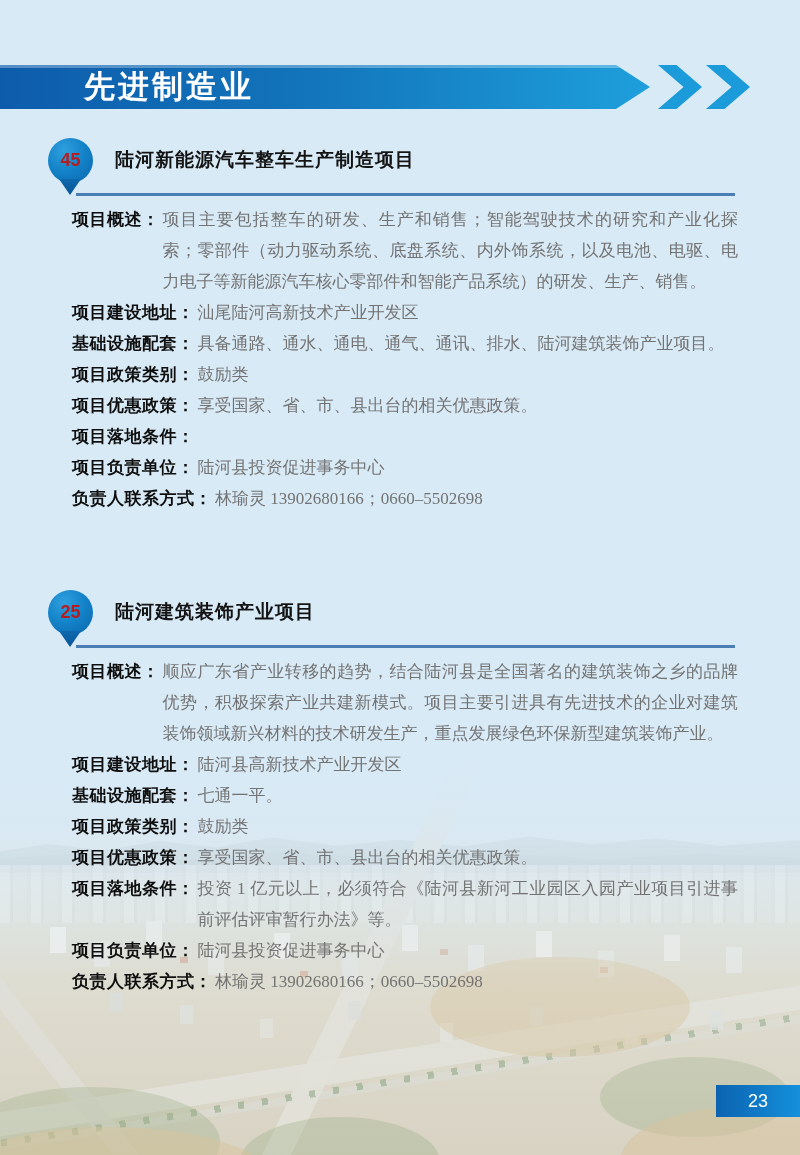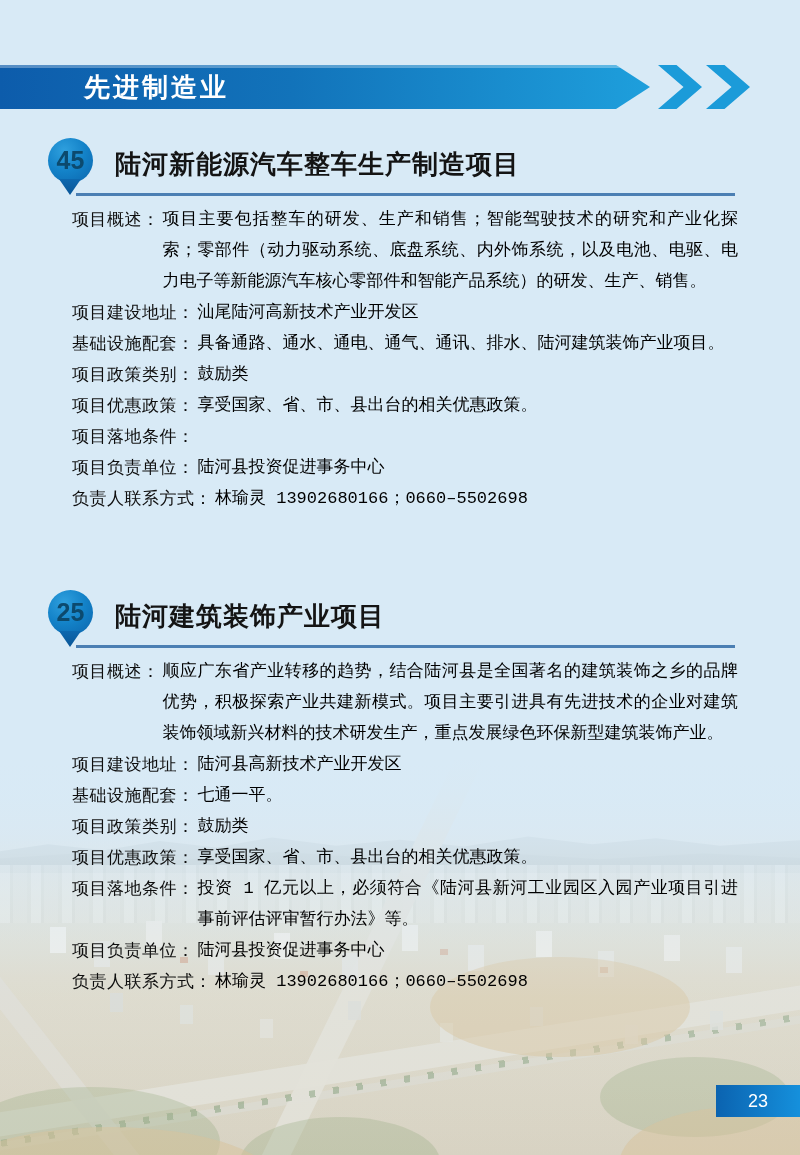--- a/index.html
+++ b/index.html
@@ -5,46 +5,46 @@
   html,body{margin:0;padding:0;}
   body{width:800px;height:1155px;position:relative;overflow:hidden;
        background:#d8eaf6;font-family:"Liberation Sans","DejaVu Sans",sans-serif;}
 
   
   .banner{position:absolute;left:0;top:65px;width:650px;height:44px;
           background:linear-gradient(180deg,rgba(255,255,255,0.30) 0 3px,rgba(255,255,255,0) 3px),
                      linear-gradient(90deg,#0d5cab 0%,#1273ba 45%,#1e9fdc 100%);
           clip-path:polygon(0 0,calc(100% - 34px) 0,100% 50%,calc(100% - 34px) 100%,0 100%);}
   .banner-title{position:absolute;left:84px;top:0;line-height:44px;
-          font-size:26px;font-weight:bold;color:#ffffff;letter-spacing:3px;}
+          font-size:31px;font-weight:bold;color:#ffffff;letter-spacing:3px;}
   .chev{position:absolute;top:65px;width:44px;height:44px;background:#1b9bd9;
         clip-path:polygon(0 0,42% 0,100% 50%,42% 100%,0 100%,58% 50%);}
   .chev1{left:658px;} .chev2{left:706px;}
 
   
   .section{position:absolute;left:0;right:0;}
   .sec45{top:138px;} .sec46{top:590px;}
   .pin{position:absolute;left:48px;top:0;width:45px;height:62px;z-index:3;}
   .pin-circle{width:45px;height:45px;border-radius:50%;
         background:radial-gradient(circle at 36% 28%,#2fa0de 0%,#1382c8 48%,#0b64ab 100%);}
   .pin-tip{width:22px;height:16px;margin:-4px 0 0 11px;
         background:linear-gradient(180deg,#0d68af,#0a5697);
         clip-path:polygon(0 0,100% 0,50% 100%);}
   .pin-num{position:absolute;left:0;top:0;width:45px;height:45px;display:flex;
-        align-items:center;justify-content:center;color:#0c4a6e;font-weight:bold;font-size:25px;}
-  .sec-title{position:absolute;left:115px;top:9px;margin:0;font-size:26px;font-weight:bold;
+        align-items:center;justify-content:center;color:#b91c1c;font-weight:bold;font-size:18px;}
+  .sec-title{position:absolute;left:115px;top:9px;margin:0;font-size:19px;font-weight:bold;
         color:#141414;letter-spacing:1px;
         font-family:"Liberation Serif","DejaVu Serif",serif;}
   .rule{position:absolute;left:76px;right:65px;top:55px;height:3px;background:#4b7fb3;}
   .fields{position:absolute;left:72px;right:62px;top:66px;}
   .row{display:flex;align-items:flex-start;}
-  .lbl{font-weight:normal;font-size:17px;line-height:31px;white-space:nowrap;
+  .lbl{font-weight:bold;font-size:17px;line-height:31px;white-space:nowrap;
        color:#0f0f0f;letter-spacing:0.5px;}
-  .val{flex:1;font-family:Liberation Mono, monospace;font-size:17px;
-       line-height:31px;color:#000000;text-align:justify;padding-left:3px;}
+  .val{flex:1;font-family:Liberation Serif, serif;font-size:17px;
+       line-height:31px;color:#737373;text-align:justify;padding-left:3px;}
 
   
   .photo{position:absolute;left:0;right:0;top:757px;bottom:0;z-index:0;overflow:hidden;
          background:linear-gradient(180deg,#dce9f1 0px,#dbe7ee 70px,#dde2d8 130px,#dcd7c6 220px,#d6d0bf 100%);}
   .ph-mts{position:absolute;left:0;right:0;top:62px;height:46px;background:rgba(128,150,156,0.30);
          clip-path:polygon(0 70%,6% 55%,13% 68%,20% 48%,27% 62%,34% 40%,42% 58%,50% 45%,58% 60%,66% 38%,74% 55%,82% 42%,90% 58%,100% 46%,100% 100%,0 100%);}
   .ph-mts2{position:absolute;left:0;right:0;top:80px;height:36px;background:rgba(148,168,172,0.22);
          clip-path:polygon(0 60%,10% 45%,22% 65%,35% 42%,48% 60%,62% 44%,75% 62%,88% 46%,100% 58%,100% 100%,0 100%);}
   .ph-city{position:absolute;left:0;right:0;top:108px;height:58px;opacity:.55;
          background:repeating-linear-gradient(90deg,rgba(255,255,255,0.55) 0 10px,rgba(200,204,200,0.45) 10px 13px,rgba(232,232,229,0.5) 13px 27px,rgba(212,214,210,0.4) 27px 31px);}

